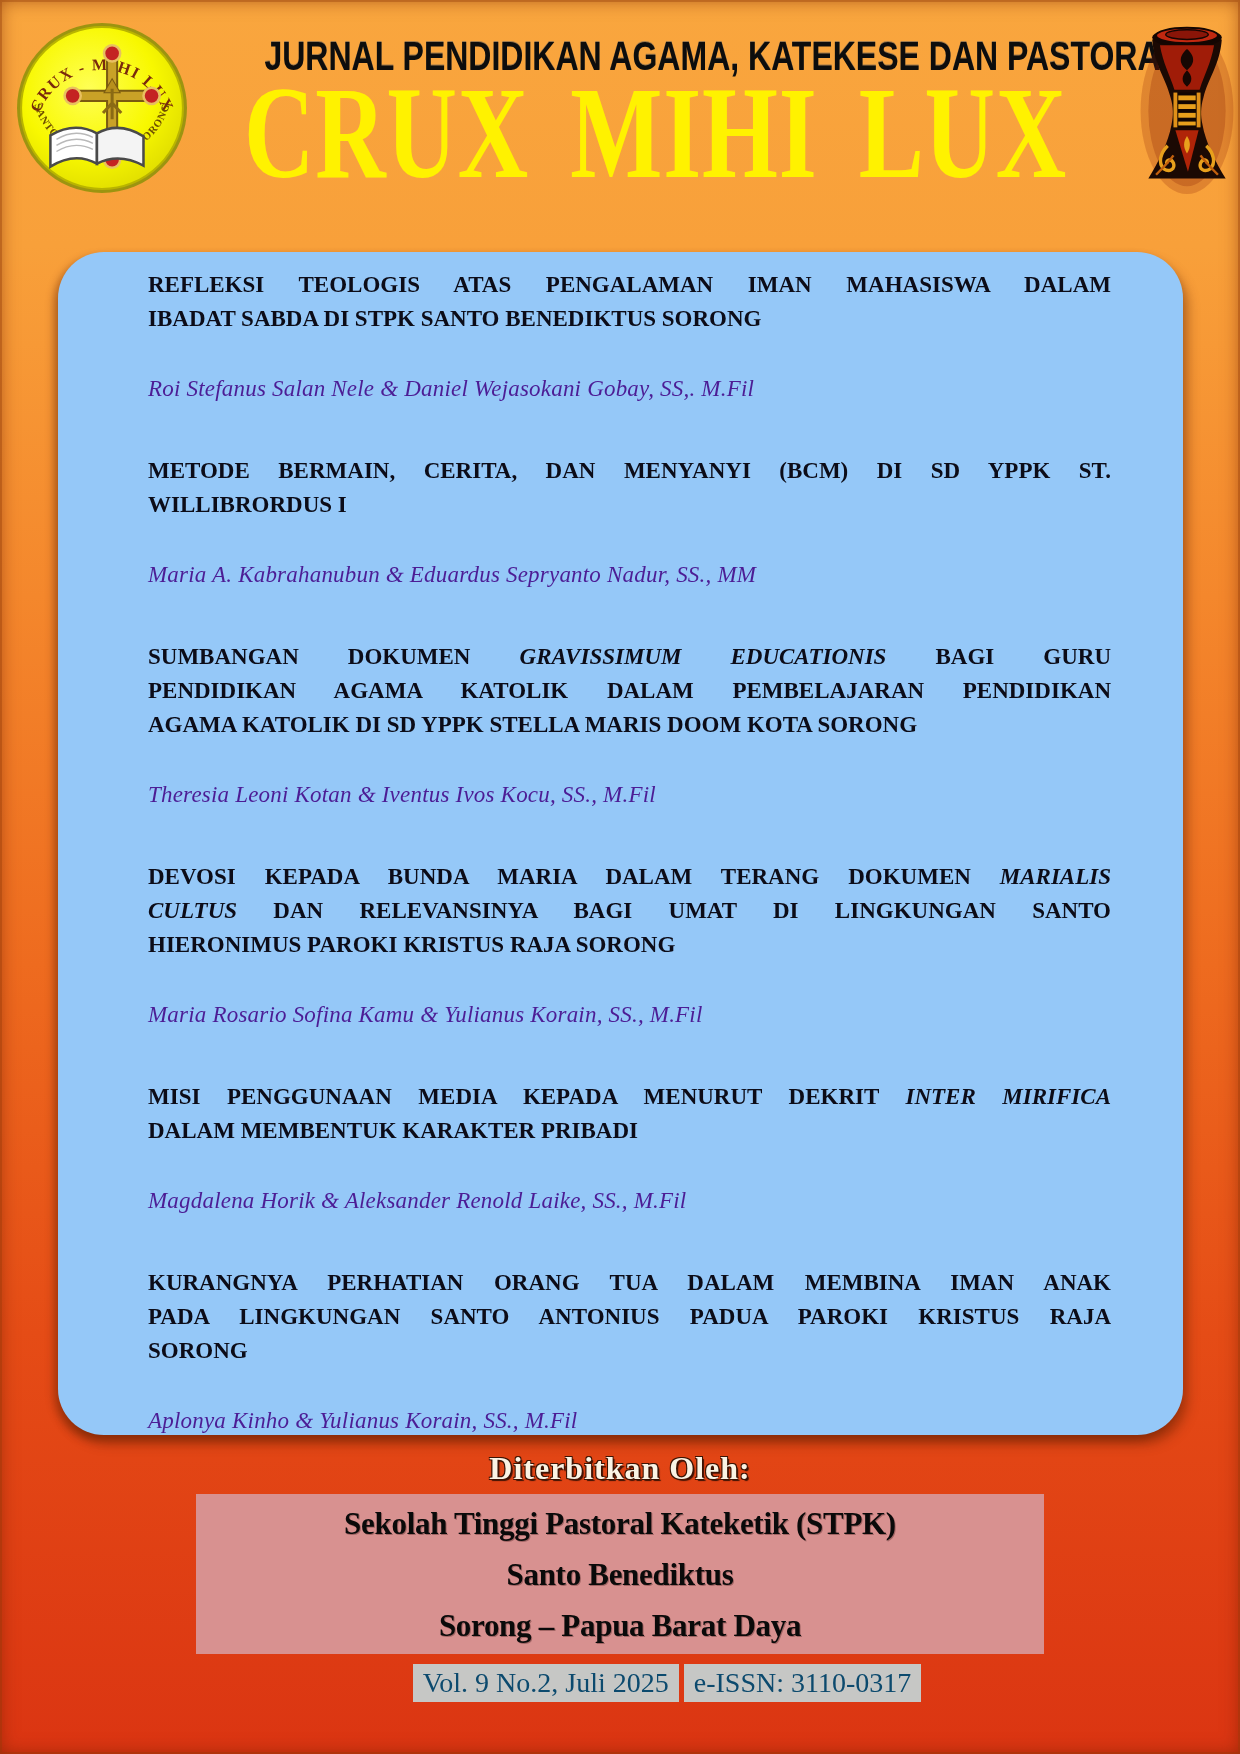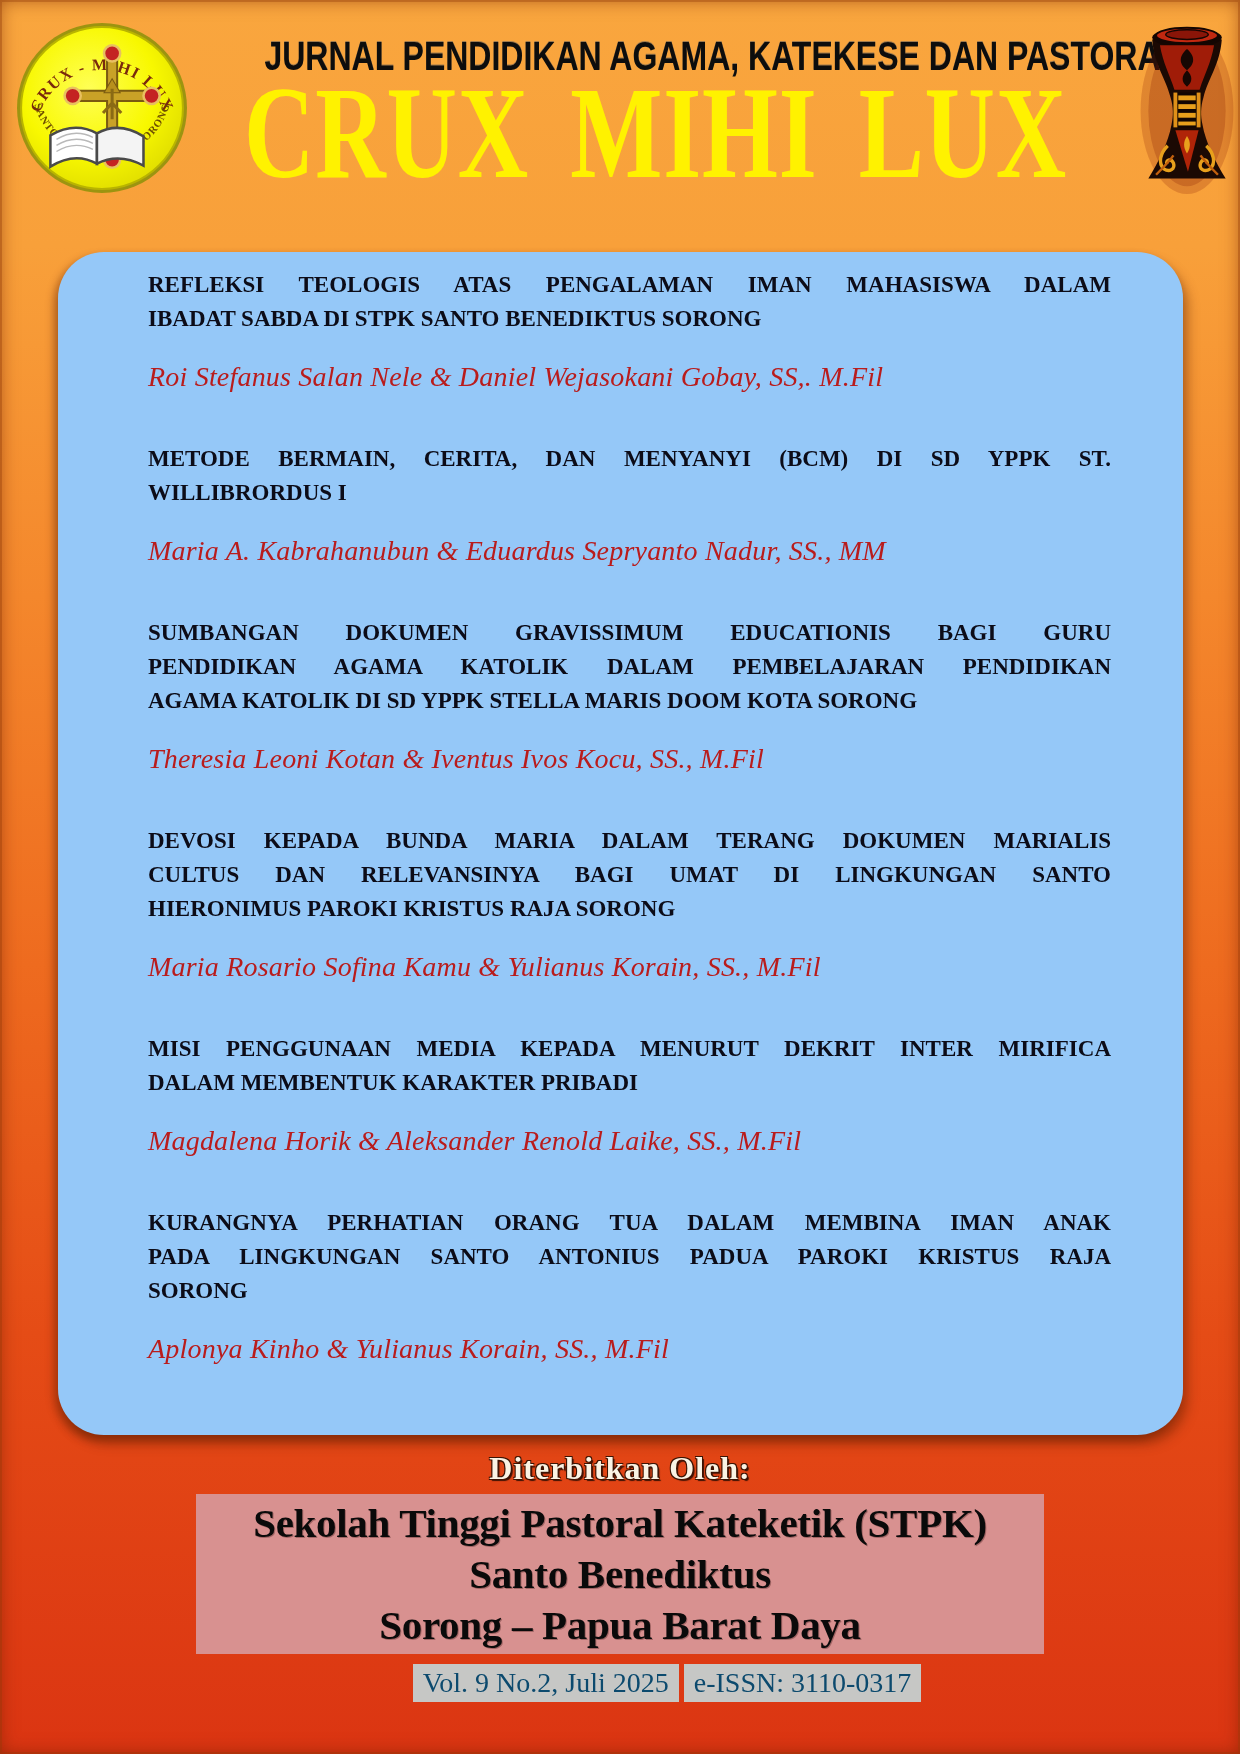--- a/index.html
+++ b/index.html
@@ -45,43 +45,43 @@
     padding:16px 72px 0 90px;
     overflow:hidden;
   }
   .article{margin-bottom:50px;}
   .article-title{
     font-weight:700;font-size:23px;line-height:34px;
     color:#0c0c18;
   }
   .title-line{text-align:justify;text-align-last:justify;-moz-text-align-last:justify;}
   .title-line.last{text-align-last:auto;-moz-text-align-last:auto;}
-  .title-line .ital{}
+  .title-line .ital{font-style:italic;}
   .article-authors{
-    margin-top:26px;
-    font-style:italic;font-size:28px;line-height:30px;
-    color:#b91c1c;letter-spacing:0.2px;
+    margin-top:38px;
+    font-style:italic;font-size:23px;line-height:30px;
+    color:#4c1d95;letter-spacing:0.2px;
   }
 
   
   .published-by{
     position:absolute;top:1450px;left:0;width:100%;
     text-align:center;
     font-weight:700;font-size:32px;line-height:36px;
     color:#faf3e4;letter-spacing:1px;
     text-shadow:-1px -1px 0 #3c1404,1px -1px 0 #3c1404,-1px 1px 0 #3c1404,2px 2px 1px rgba(30,8,0,.85);
   }
   .publisher-box{
     position:absolute;top:1494px;left:196px;width:848px;height:160px;
     background:#d89190;
     text-align:center;
     box-sizing:border-box;padding-top:4px;
   }
   .publisher-line{
-    font-weight:700;font-size:41px;line-height:51px;
+    font-weight:700;font-size:31px;line-height:51px;
     color:#0a0a0a;letter-spacing:-0.3px;
     text-shadow:1px 1px 0 rgba(60,20,20,.35);
   }
   .issue-row{
     position:absolute;top:1664px;left:0;width:100%;
     display:flex;justify-content:center;gap:5px;
     transform:translateX(47px);
   }
   .issue-chip{
     background:#c6c7c5;

